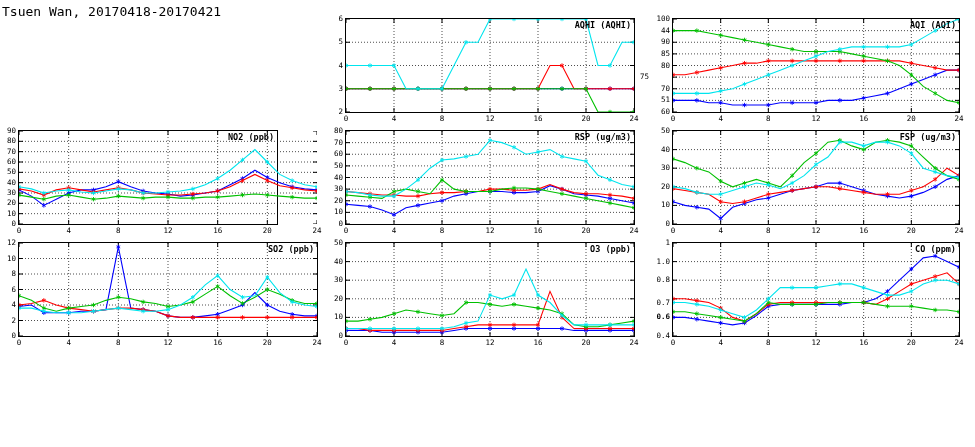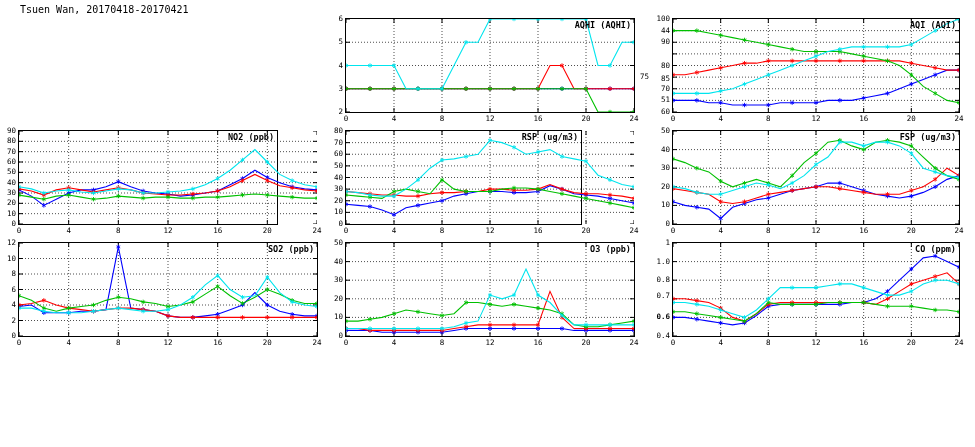--- a/index.html
+++ b/index.html
@@ -1,18 +1,18 @@
 <!DOCTYPE html>
 <html><head>
 <meta charset="utf-8">
 <style>
   html,body{margin:0;padding:0;background:#ffffff;}
   body{width:975px;height:447px;font-family:"DejaVu Sans Mono",monospace;color:#000;overflow:hidden;}
   #root{position:relative;width:975px;height:447px;}
-  .title{position:absolute;left:20px;top:4px;font-size:10px;font-family:"DejaVu Sans Mono",monospace;color:#000;letter-spacing:0px;}
+  .title{position:absolute;left:2px;top:4px;font-size:13px;font-family:"DejaVu Sans Mono",monospace;color:#000;letter-spacing:0px;}
   .panel{position:absolute;}
   .plotbox{position:absolute;border:1px solid #000;box-sizing:border-box;background:#fff;}
   .ptitle{position:absolute;right:3px;top:1px;font-size:8.5px;font-weight:bold;font-family:"DejaVu Sans Mono",monospace;color:#000;}
   .ylab{position:absolute;font-size:7.5px;font-family:"DejaVu Sans Mono",monospace;color:#000;text-align:right;line-height:8px;}
   .xlab{position:absolute;font-size:7.5px;font-family:"DejaVu Sans Mono",monospace;color:#000;text-align:center;line-height:8px;}
   svg{display:block;}
 </style>
 </head>
 <body>
 
@@ -646,21 +646,21 @@
               <line x1="287.91" y1="1.10" x2="284.09" y2="-1.10"></line>
             </g>
           </svg>
           <div class="ptitle">AQI (AQI)</div>
         </div>
         <div class="ylab" style="width: 20px; left: 650px; top: 108px;">60</div>
         <div class="ylab" style="width: 20px; left: 650px; top: 96.375px;">51</div>
         <div class="ylab" style="width: 20px; left: 650px; top: 84.75px;">70</div>
         <div class="ylab" style="width: 20px; left: 629px; top: 73.125px;">75</div>
         <div class="ylab" style="width: 20px; left: 650px; top: 61.5px;">80</div>
-        <div class="ylab" style="width: 20px; left: 650px; top: 49.875px; margin-top: 25px;">85</div>
+        <div class="ylab" style="width: 20px; left: 650px; top: 49.875px;">85</div>
         <div class="ylab" style="width: 20px; left: 650px; top: 38.25px;">90</div>
         <div class="ylab" style="width: 20px; left: 650px; top: 26.625px;">44</div>
         <div class="ylab" style="width: 20px; left: 650px; top: 15px;">100</div>
         <div class="xlab" style="width: 16px; left: 665px; top: 115px;">0</div>
         <div class="xlab" style="width: 16px; left: 712.667px; top: 115px;">4</div>
         <div class="xlab" style="width: 16px; left: 760.333px; top: 115px;">8</div>
         <div class="xlab" style="width: 16px; left: 808px; top: 115px;">12</div>
         <div class="xlab" style="width: 16px; left: 855.667px; top: 115px;">16</div>
         <div class="xlab" style="width: 16px; left: 903.333px; top: 115px;">20</div>
         <div class="xlab" style="width: 16px; left: 951px; top: 115px;">24</div>
@@ -994,21 +994,21 @@
         <div class="ylab" style="width: 16px; left: 0px; top: 127px;">90</div>
         <div class="xlab" style="width: 16px; left: 11px; top: 227px;">0</div>
         <div class="xlab" style="width: 16px; left: 60.6667px; top: 227px;">4</div>
         <div class="xlab" style="width: 16px; left: 110.333px; top: 227px;">8</div>
         <div class="xlab" style="width: 16px; left: 160px; top: 227px;">12</div>
         <div class="xlab" style="width: 16px; left: 209.667px; top: 227px;">16</div>
         <div class="xlab" style="width: 16px; left: 259.333px; top: 227px;">20</div>
         <div class="xlab" style="width: 16px; left: 309px; top: 227px;">24</div>
       </div>
       <div class="panel" style="left: 0px; top: 0px;">
-        <div class="plotbox" style="left: 345px; top: 130px; width: 237px; height: 95px;">
+        <div class="plotbox" style="left: 345px; top: 130px; width: 290px; height: 95px;">
           <svg width="288" height="93">
             <line x1="0" x2="288" y1="81.375" y2="81.375" stroke="#000" stroke-width="0.7" stroke-dasharray="1,2"></line>
             <line x1="0" x2="288" y1="69.75" y2="69.75" stroke="#000" stroke-width="0.7" stroke-dasharray="1,2"></line>
             <line x1="0" x2="288" y1="58.125" y2="58.125" stroke="#000" stroke-width="0.7" stroke-dasharray="1,2"></line>
             <line x1="0" x2="288" y1="46.5" y2="46.5" stroke="#000" stroke-width="0.7" stroke-dasharray="1,2"></line>
             <line x1="0" x2="288" y1="34.875" y2="34.875" stroke="#000" stroke-width="0.7" stroke-dasharray="1,2"></line>
             <line x1="0" x2="288" y1="23.25" y2="23.25" stroke="#000" stroke-width="0.7" stroke-dasharray="1,2"></line>
             <line x1="0" x2="288" y1="11.625" y2="11.625" stroke="#000" stroke-width="0.7" stroke-dasharray="1,2"></line>
             <line y1="0" y2="93" x1="48" x2="48" stroke="#000" stroke-width="0.7" stroke-dasharray="1,2"></line>
             <line y1="0" y2="93" x1="96" x2="96" stroke="#000" stroke-width="0.7" stroke-dasharray="1,2"></line>
@@ -2592,21 +2592,21 @@
             <g stroke="#00e5ee" stroke-width="0.9">
               <line x1="286.00" y1="38.72" x2="286.00" y2="43.12"></line>
               <line x1="287.91" y1="39.82" x2="284.09" y2="42.02"></line>
               <line x1="287.91" y1="42.02" x2="284.09" y2="39.82"></line>
             </g>
           </svg>
           <div class="ptitle">CO (ppm)</div>
         </div>
         <div class="ylab" style="width: 20px; left: 650px; top: 332px;">0.4</div>
         <div class="ylab" style="width: 20px; left: 650px; top: 313.4px; font-weight: bold;">0.6</div>
-        <div class="ylab" style="width: 20px; left: 650px; top: 292px;">0.7</div>
+        <div class="ylab" style="width: 20px; left: 650px; top: 299px;">0.7</div>
         <div class="ylab" style="width: 20px; left: 650px; top: 276.2px;">0.8</div>
         <div class="ylab" style="width: 20px; left: 650px; top: 257.6px;">1.0</div>
         <div class="ylab" style="width: 20px; left: 650px; top: 239px;">1</div>
         <div class="xlab" style="width: 16px; left: 665px; top: 339px;">0</div>
         <div class="xlab" style="width: 16px; left: 712.667px; top: 339px;">4</div>
         <div class="xlab" style="width: 16px; left: 760.333px; top: 339px;">8</div>
         <div class="xlab" style="width: 16px; left: 808px; top: 339px;">12</div>
         <div class="xlab" style="width: 16px; left: 855.667px; top: 339px;">16</div>
         <div class="xlab" style="width: 16px; left: 903.333px; top: 339px;">20</div>
         <div class="xlab" style="width: 16px; left: 951px; top: 339px;">24</div>

